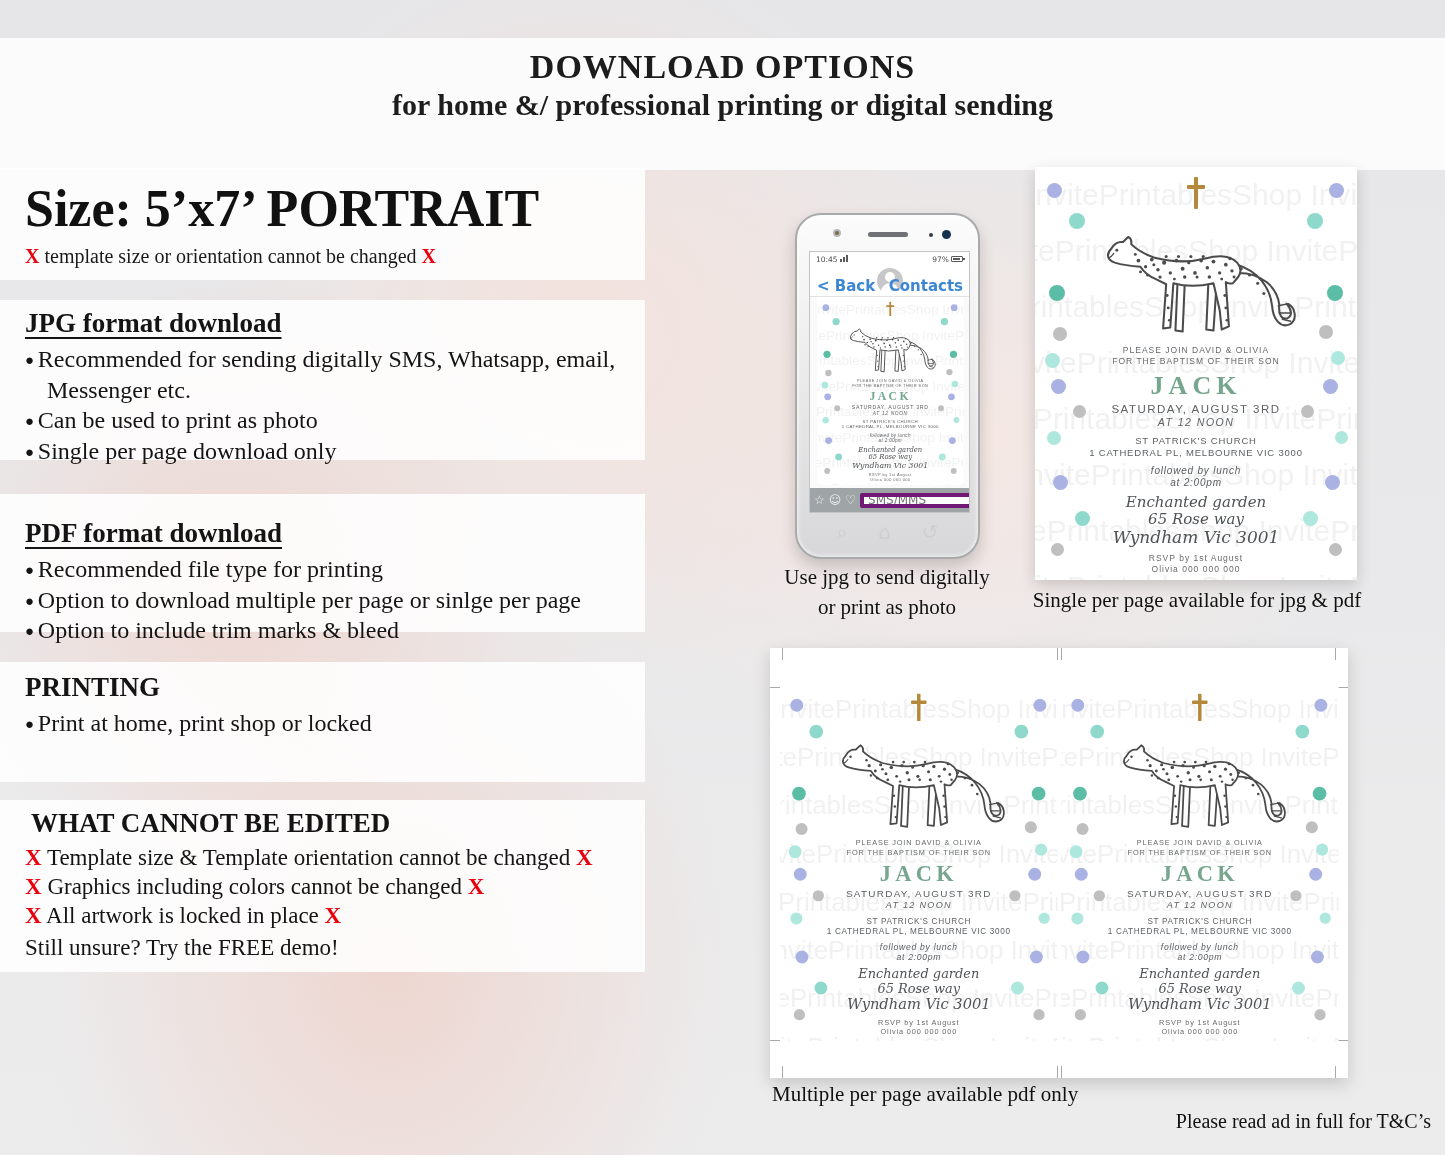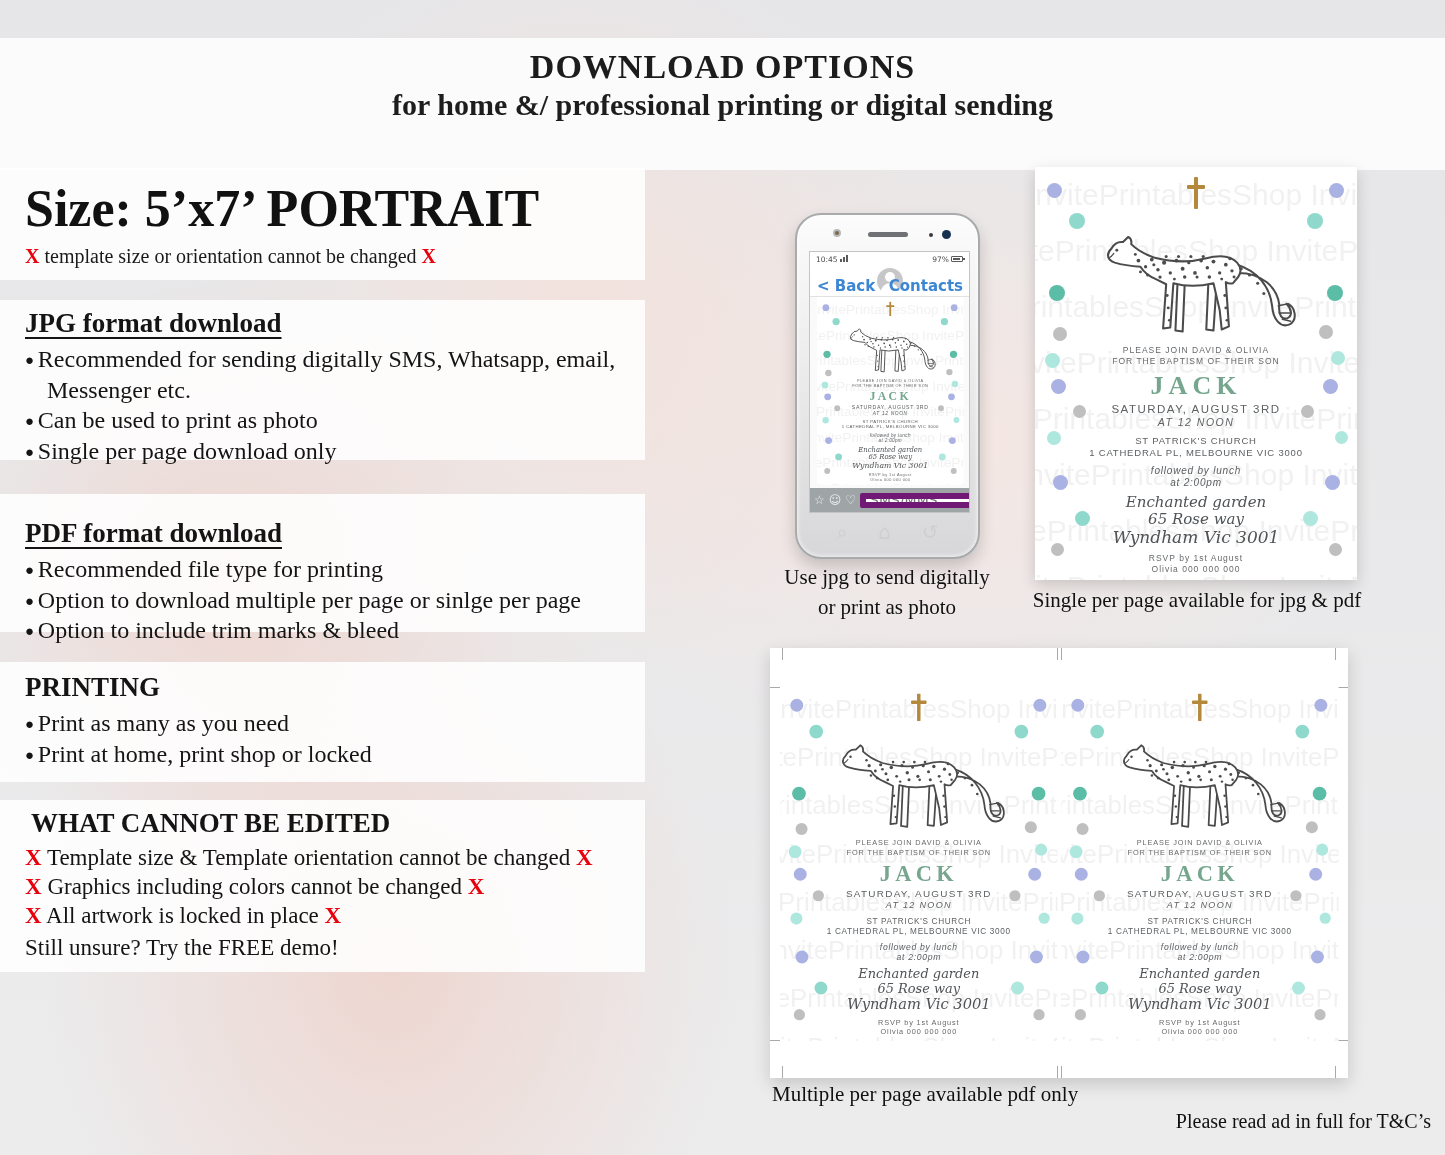--- a/index.html
+++ b/index.html
@@ -104,22 +104,22 @@
   .ph-contacts { position:absolute; right:6px; top:10px; font-weight:bold; }
   .avatar { position:absolute; left:67px; top:1px; width:26px; height:26px; border-radius:50%; background:#c7c7c9; }
   .avatar::before { content:""; position:absolute; left:8px; top:4px; width:10px; height:10px; border-radius:50%; background:#fff; }
   .avatar::after  { content:""; position:absolute; left:4px; top:15px; width:18px; height:12px; border-radius:9px 9px 0 0; background:#fff; }
   .ph-invite-area { position:relative; height:191px; overflow:hidden; background:#fafafa; }
   .ph-invite-scale { position:absolute; left:7px; top:0; transform:scale(0.455); transform-origin:top left; }
   .ph-toolbar { position:absolute; left:0; right:0; bottom:0; height:24px; background:#9fa4a7;
                 display:flex; align-items:center; gap:4px; padding:0 4px;
                 font-family:"DejaVu Sans", sans-serif; }
   .tb-ico { color:#eceff0; font-size:12px; line-height:1; }
-  .ph-sms { flex:1; height:15px; background:#fff; border:6px solid #701a75; border-radius:2px;
-            font-size:14px; padding:0 4px; color:#9aa; font-family:"DejaVu Sans", sans-serif; }
+  .ph-sms { flex:1; height:15px; background:#fff; border:4px solid #701a75; border-radius:2px;
+            font-size:12px; padding:0 4px; color:#9aa; font-family:"DejaVu Sans", sans-serif; }
   .ph-chin { position:absolute; left:0; right:0; bottom:4px; height:42px; display:flex;
              justify-content:space-around; align-items:center; padding:0 24px;
              color:#cfcfd1; font-size:20px; font-family:"DejaVu Sans", sans-serif; }
 
   
   .sheet { position:absolute; left:770px; top:648px; width:578px; height:430px; background:#fff;
            box-shadow:0 6px 16px rgba(0,0,0,0.16); }
   .sheet-slot { position:absolute; top:37px; }
   .sheet-slot .invite { transform:scale(0.862); transform-origin:top left; }
   .slot-a { left:10px; } .slot-b { left:291px; }
@@ -221,21 +221,20 @@
   <ul class="blt">
     <li>Recommended file type for printing</li>
     <li>Option to download multiple per page or sinlge per page</li>
     <li>Option to include trim marks &amp; bleed</li>
   </ul>
 </div>
 
 <div class="band band-printing">
   <div class="sec-head">PRINTING</div>
   <ul class="blt">
-    <li>Print as many as you need</li>
     <li>Print at home, print shop or locked</li>
   </ul>
 </div>
 
 <div class="band band-noedit">
   <div class="sec-head">WHAT CANNOT BE EDITED</div>
   <div class="ne-line">
     <span class="xmark">X</span>
     <span>Template size &amp; Template orientation cannot be changed</span>
     <span class="xmark">X</span>

